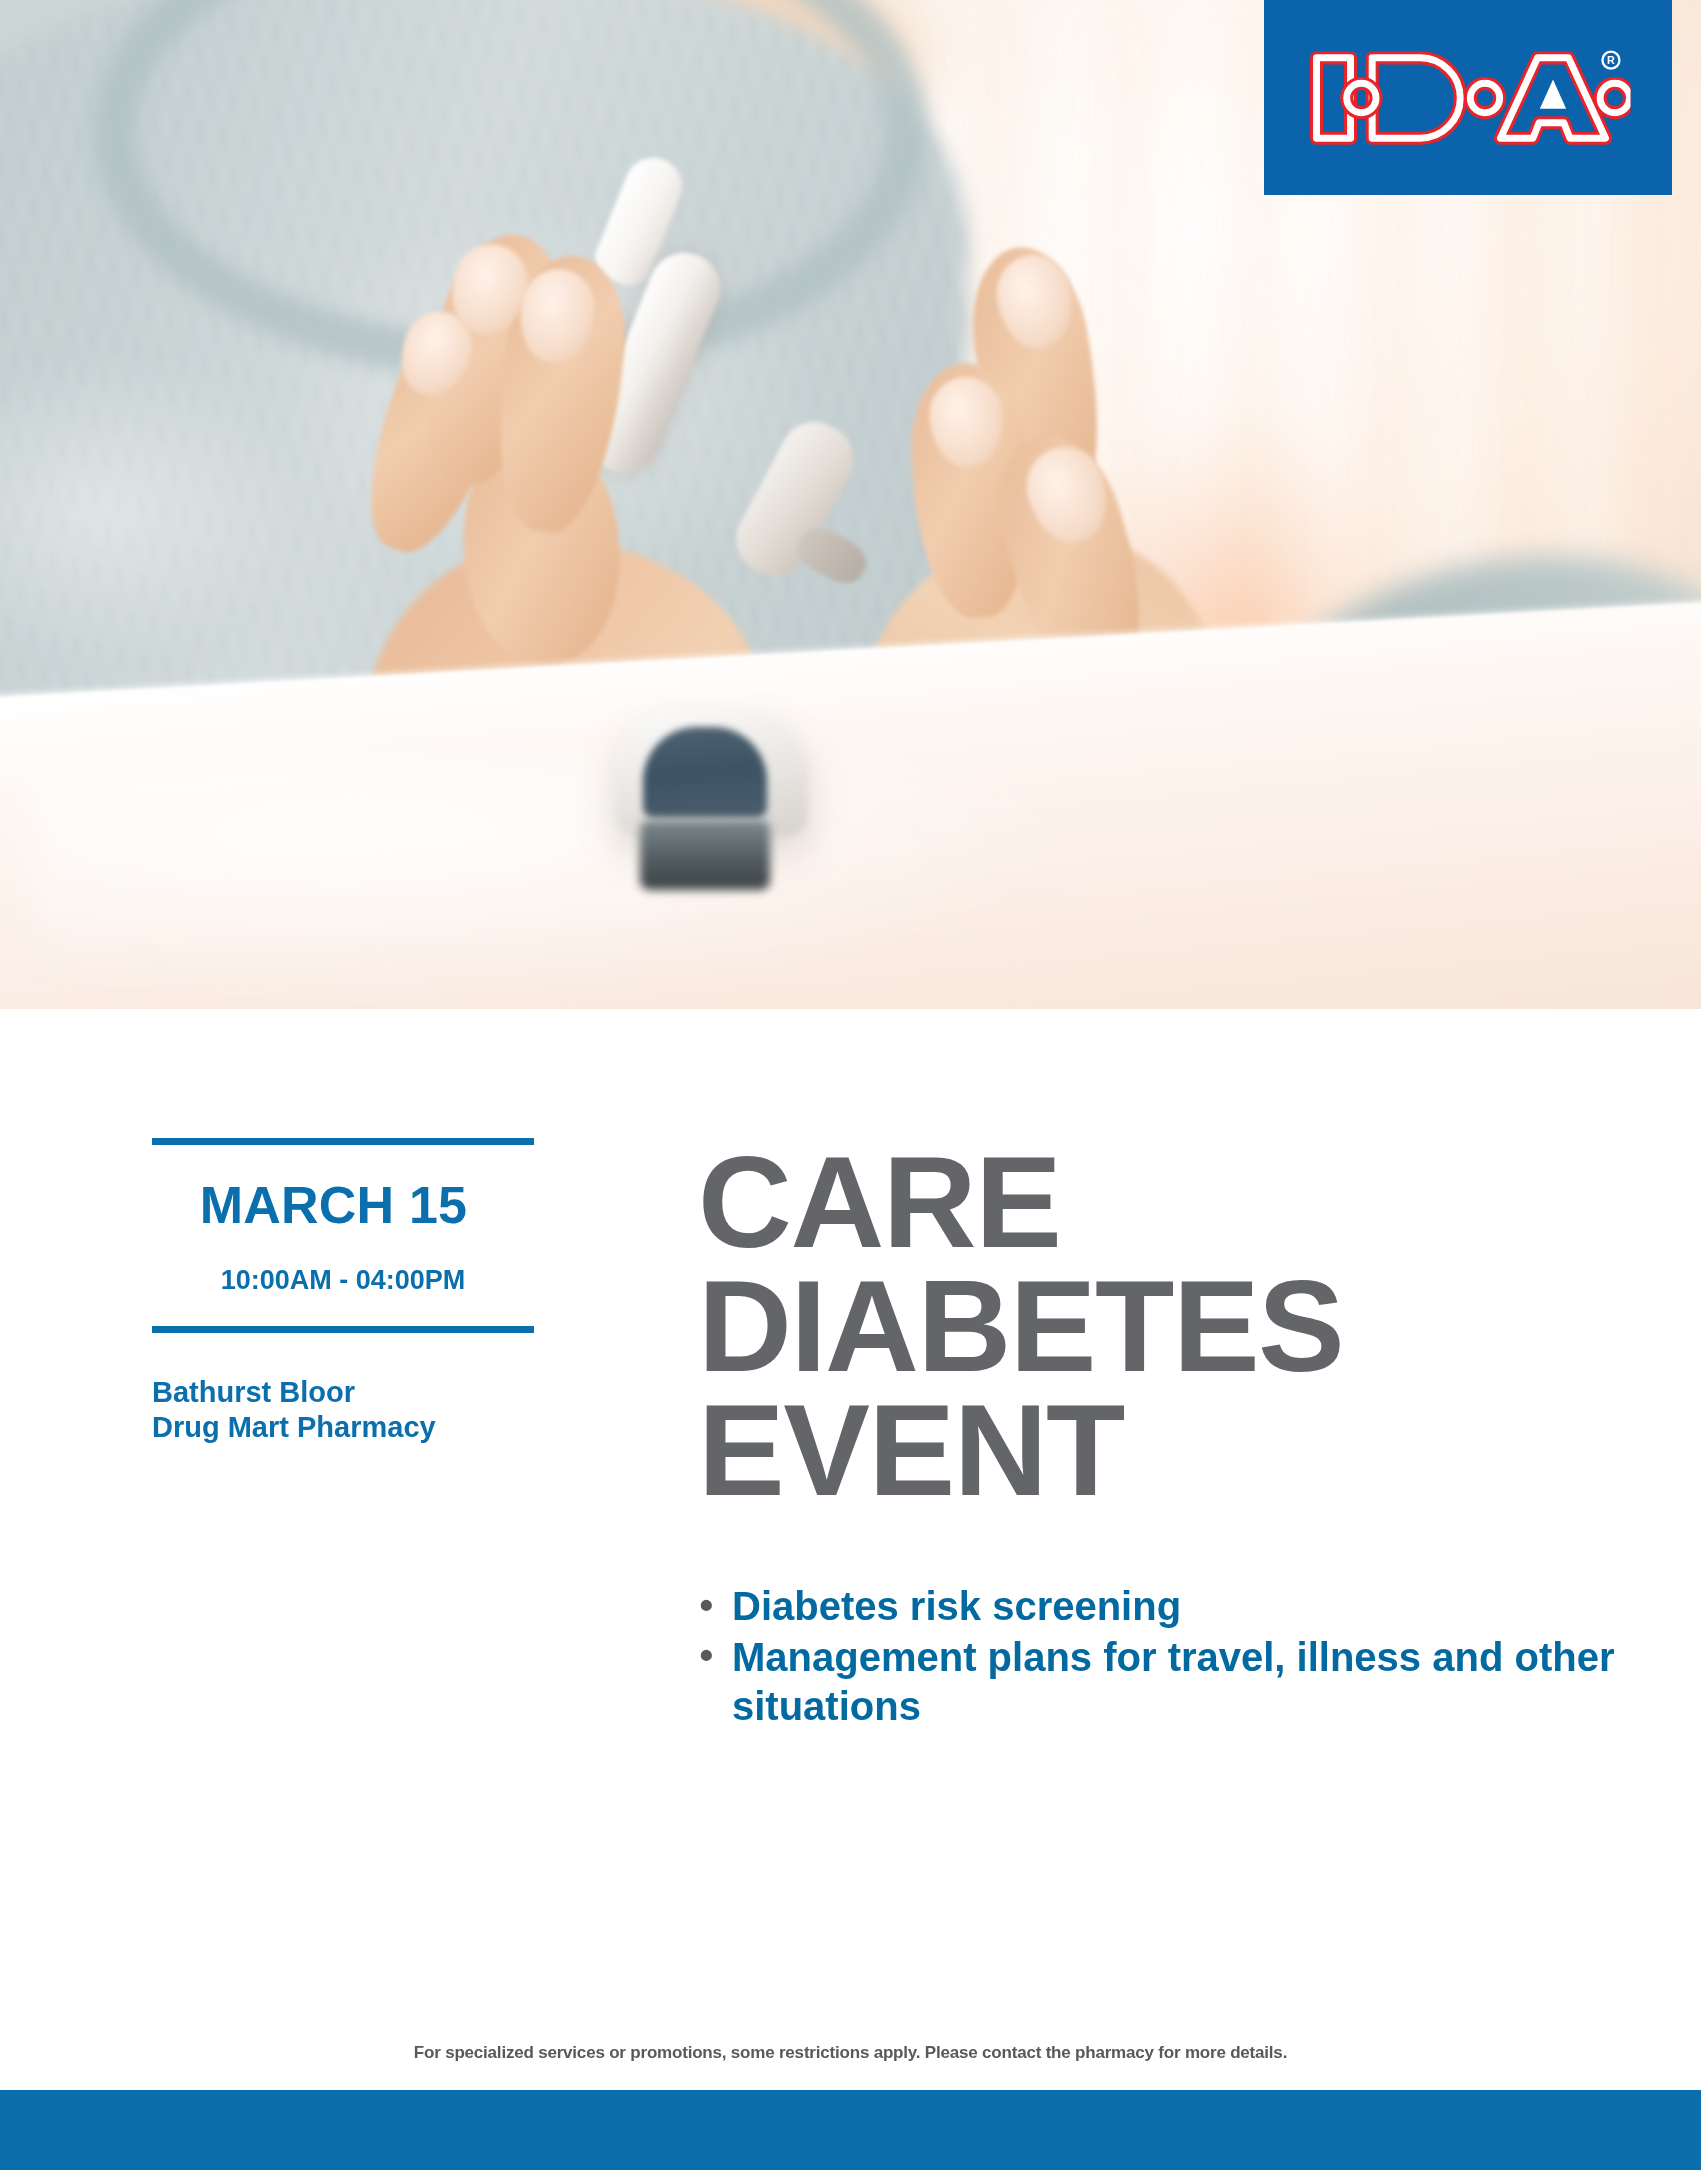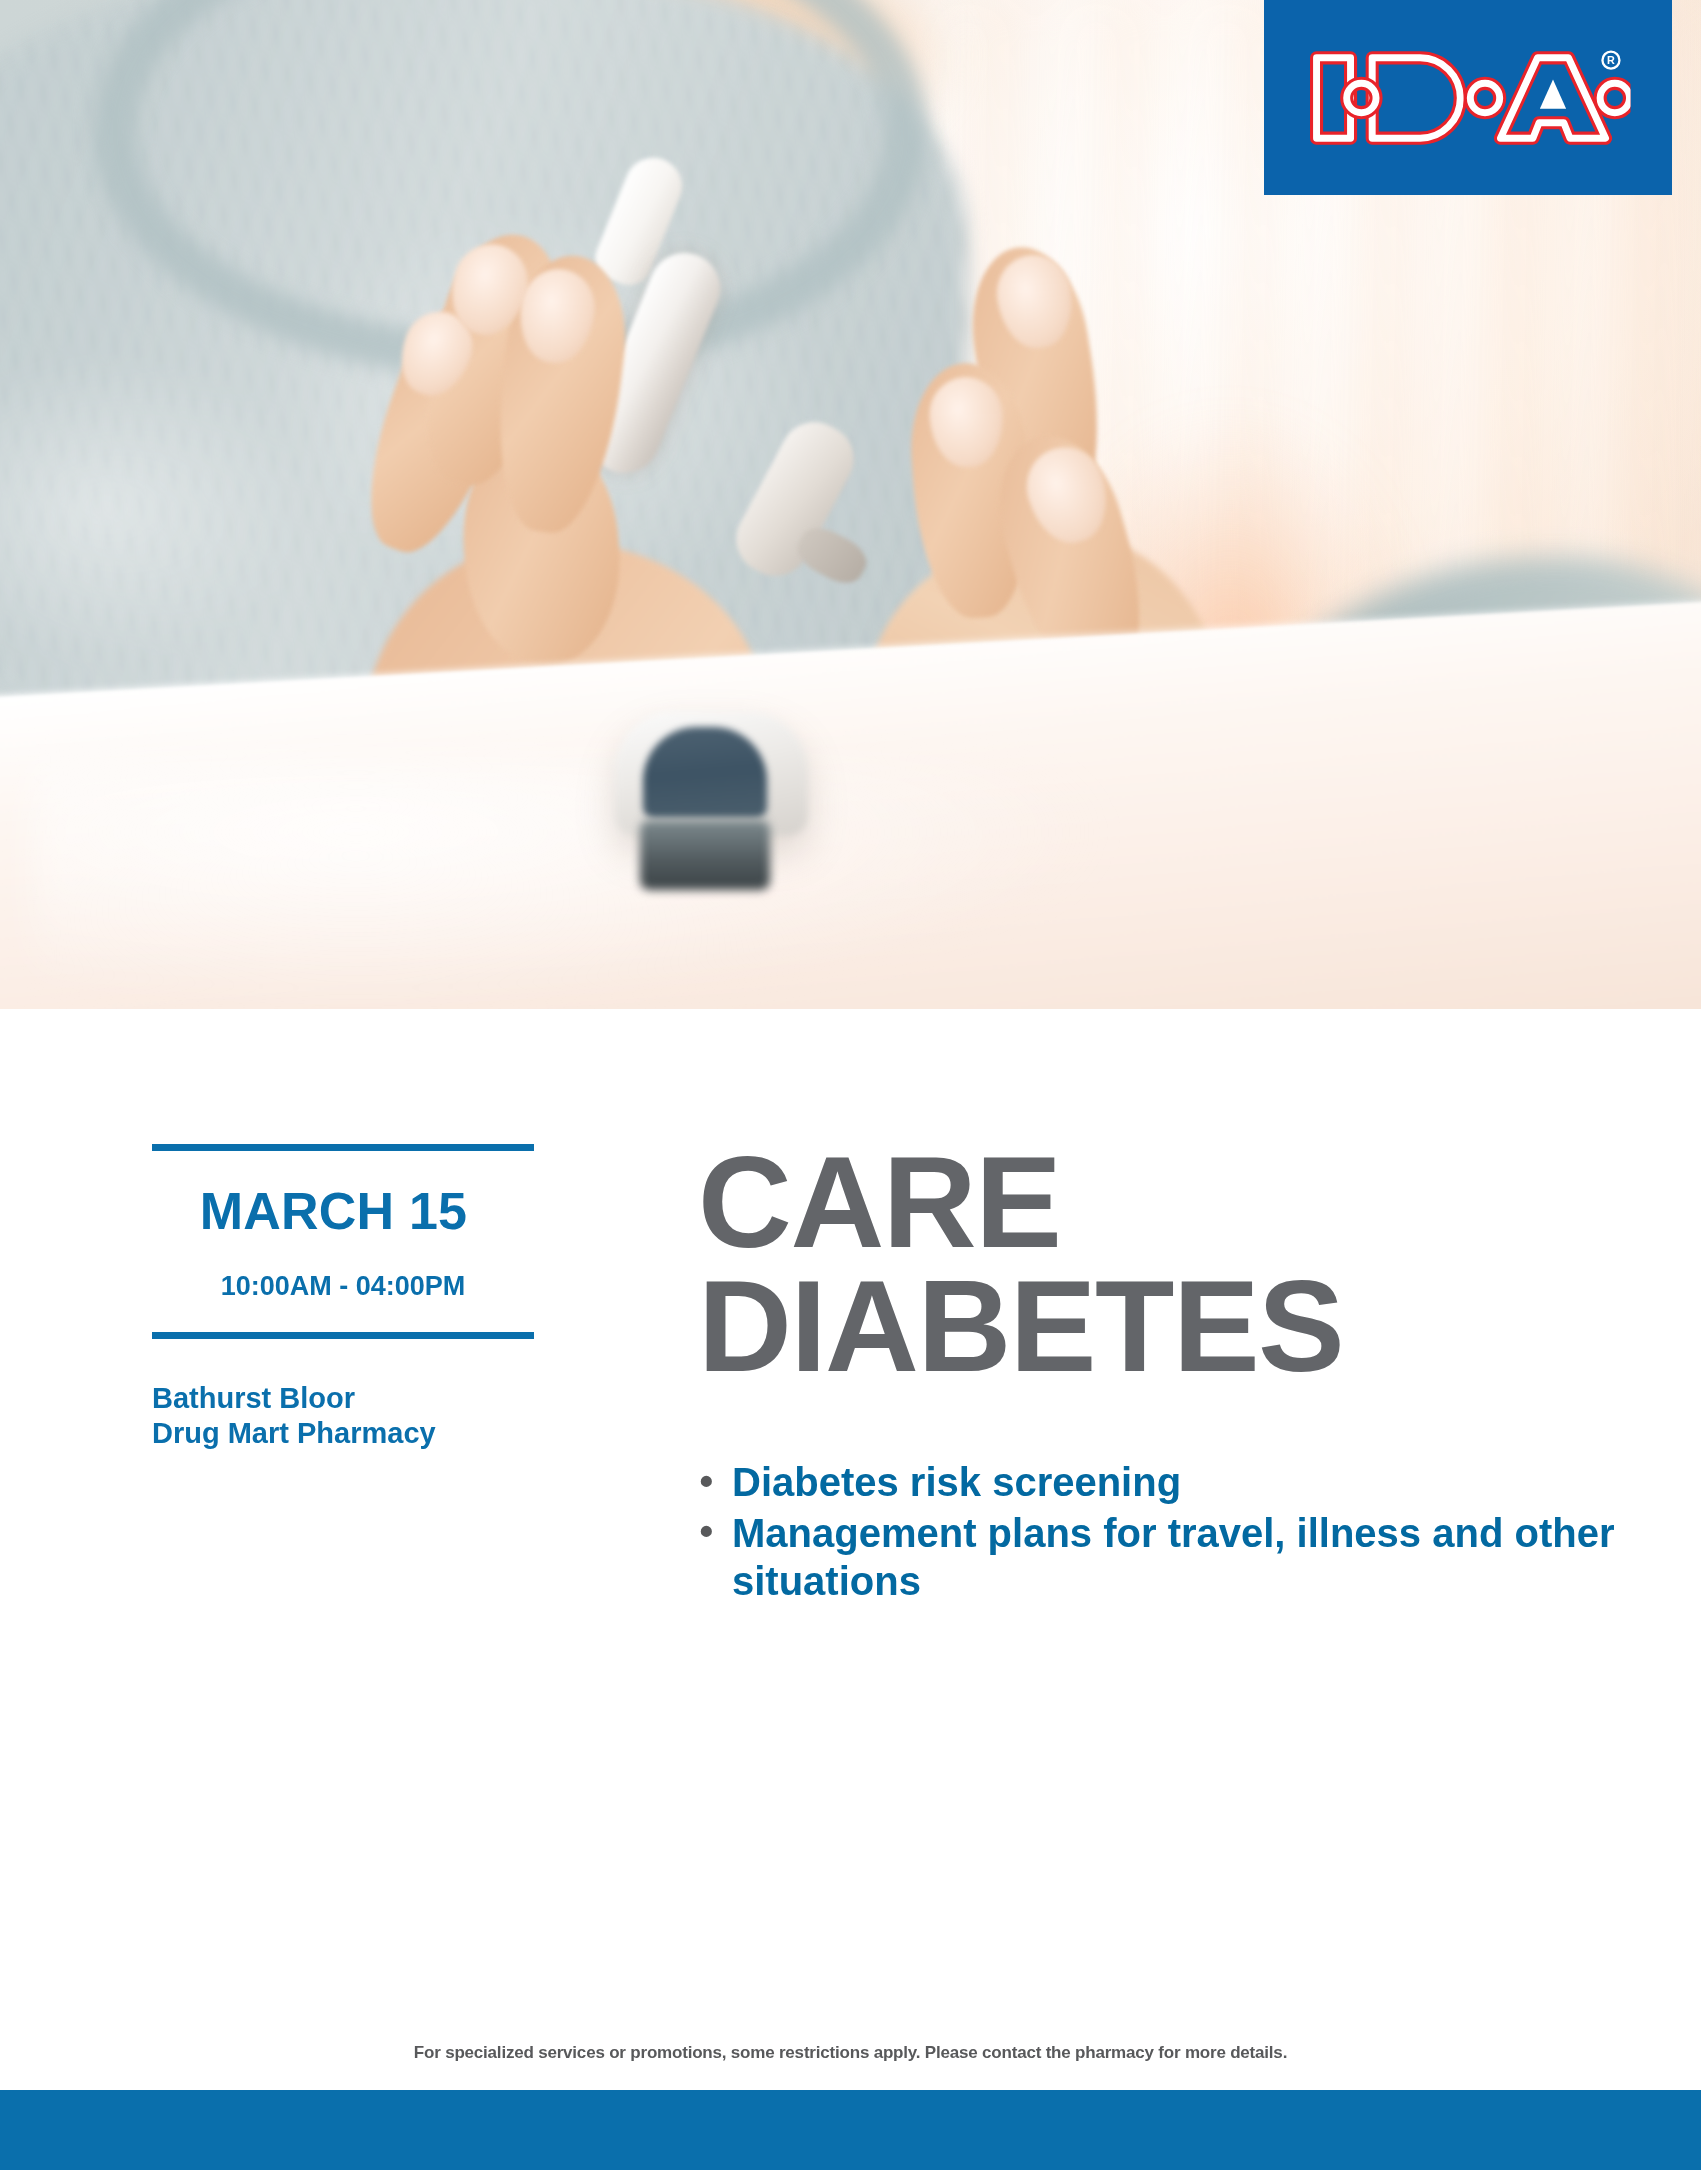--- a/index.html
+++ b/index.html
@@ -292,21 +292,21 @@
     top: 1009px;
     width: 1701px;
     height: 1079px;
     background: #ffffff;
   }
 
   
   .info-col {
     position: absolute;
     left: 152px;
-    top: 135px;
+    top: 129px;
     width: 387px;
   }
   .rule {
     width: 382px;
     height: 7px;
     background: #0a6fac;
   }
   .event-date {
     margin: 34px 0 0 0;
     text-align: center;
@@ -491,20 +491,21 @@
         <div>Bathurst Bloor</div>
         <div>Drug Mart Pharmacy</div>
       </div>
 
     </div>
 
     <div class="main-col">
       <h1 class="headline">
         <span>CARE</span>
         <span>DIABETES</span>
+        <span>EVENT</span>
       </h1>
 
       <ul class="bullets">
         <li>Diabetes risk screening</li>
         <li>Management plans for travel, illness and other situations</li>
       </ul>
     </div>
 
     <div class="disclaimer">For specialized services or promotions, some restrictions apply. Please contact the pharmacy for more details.</div>
   </div>

